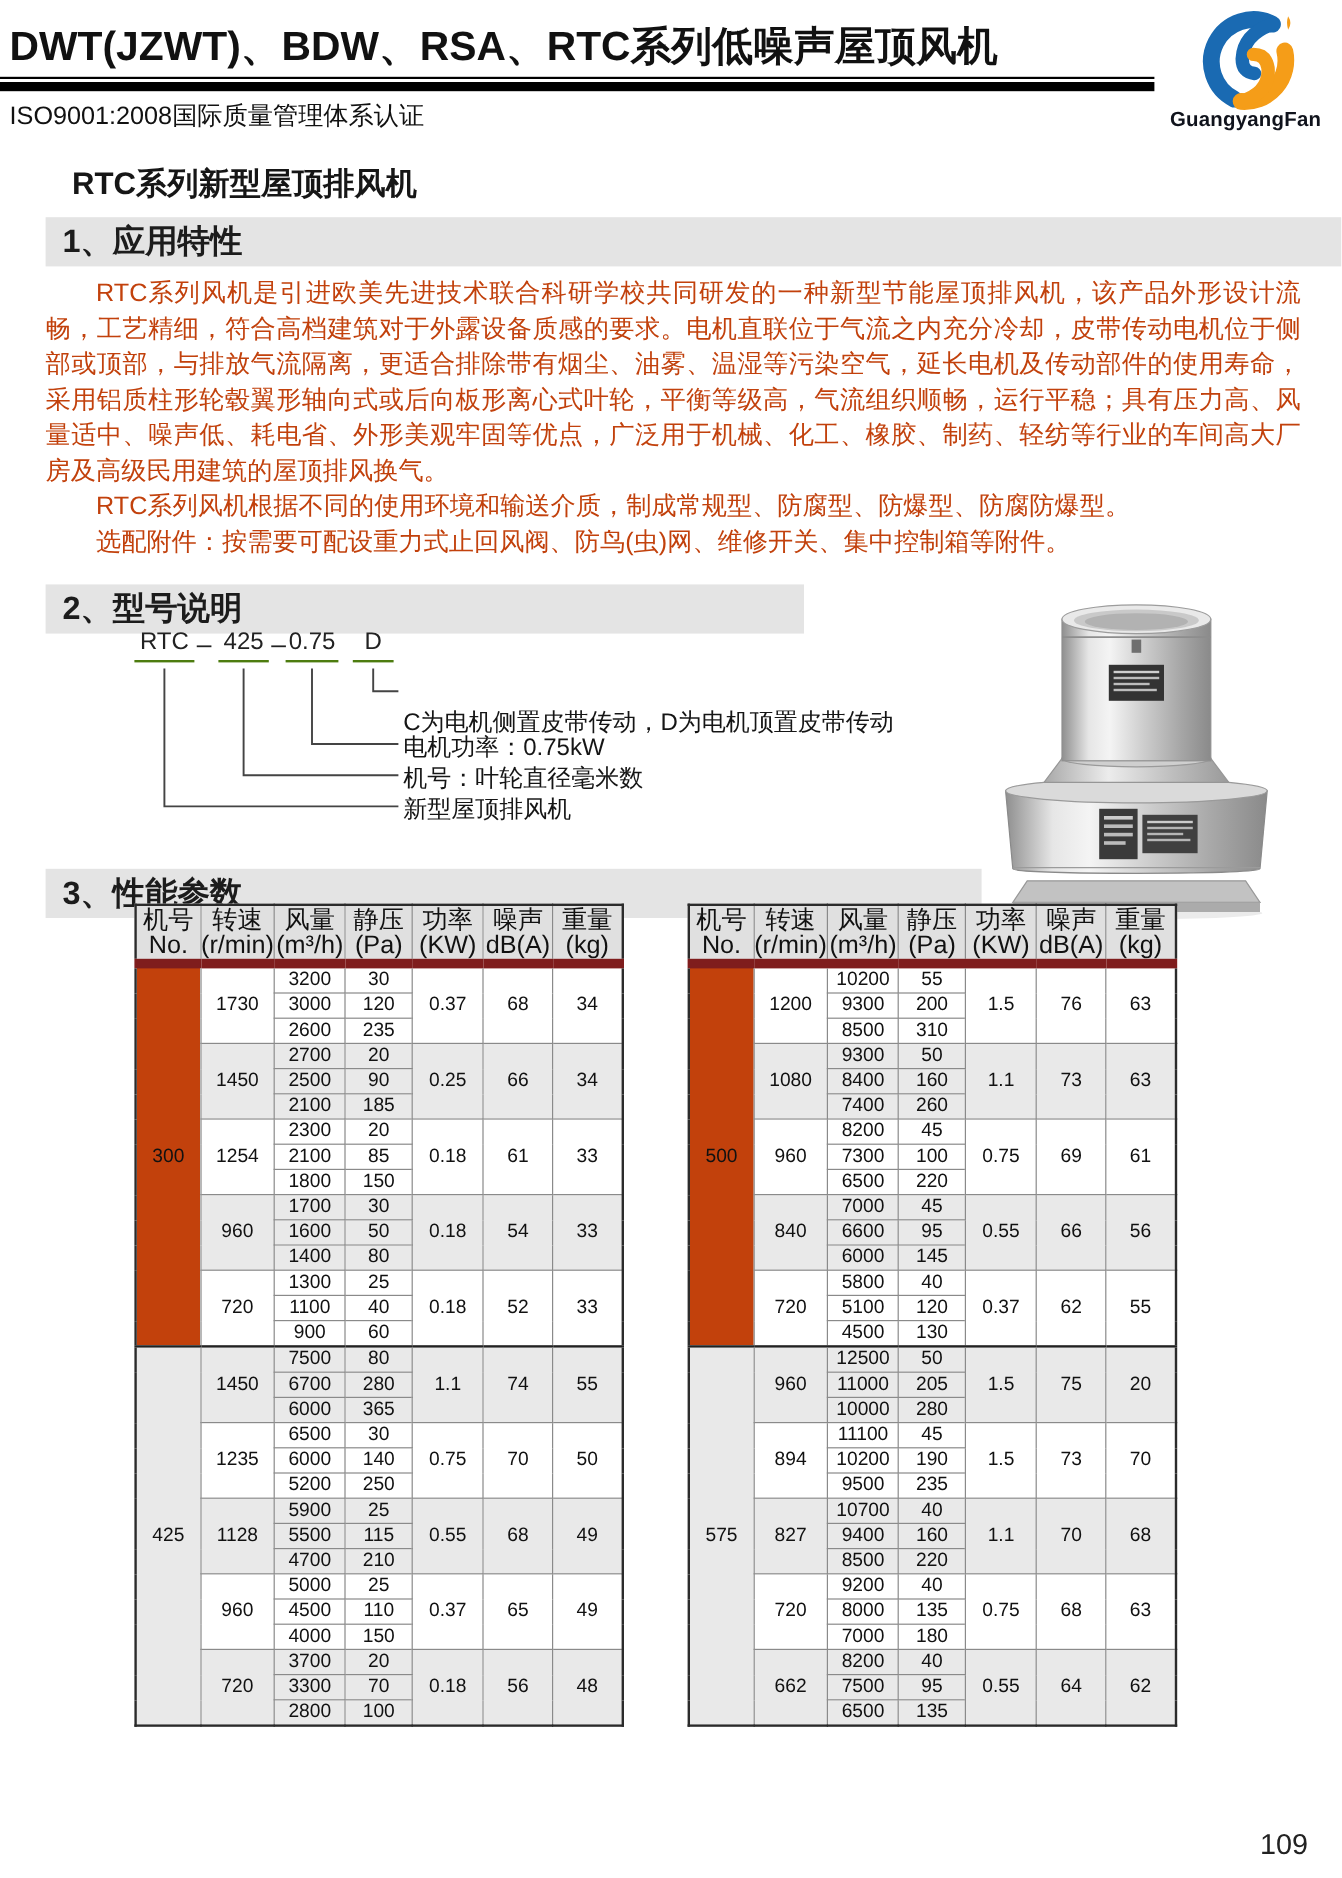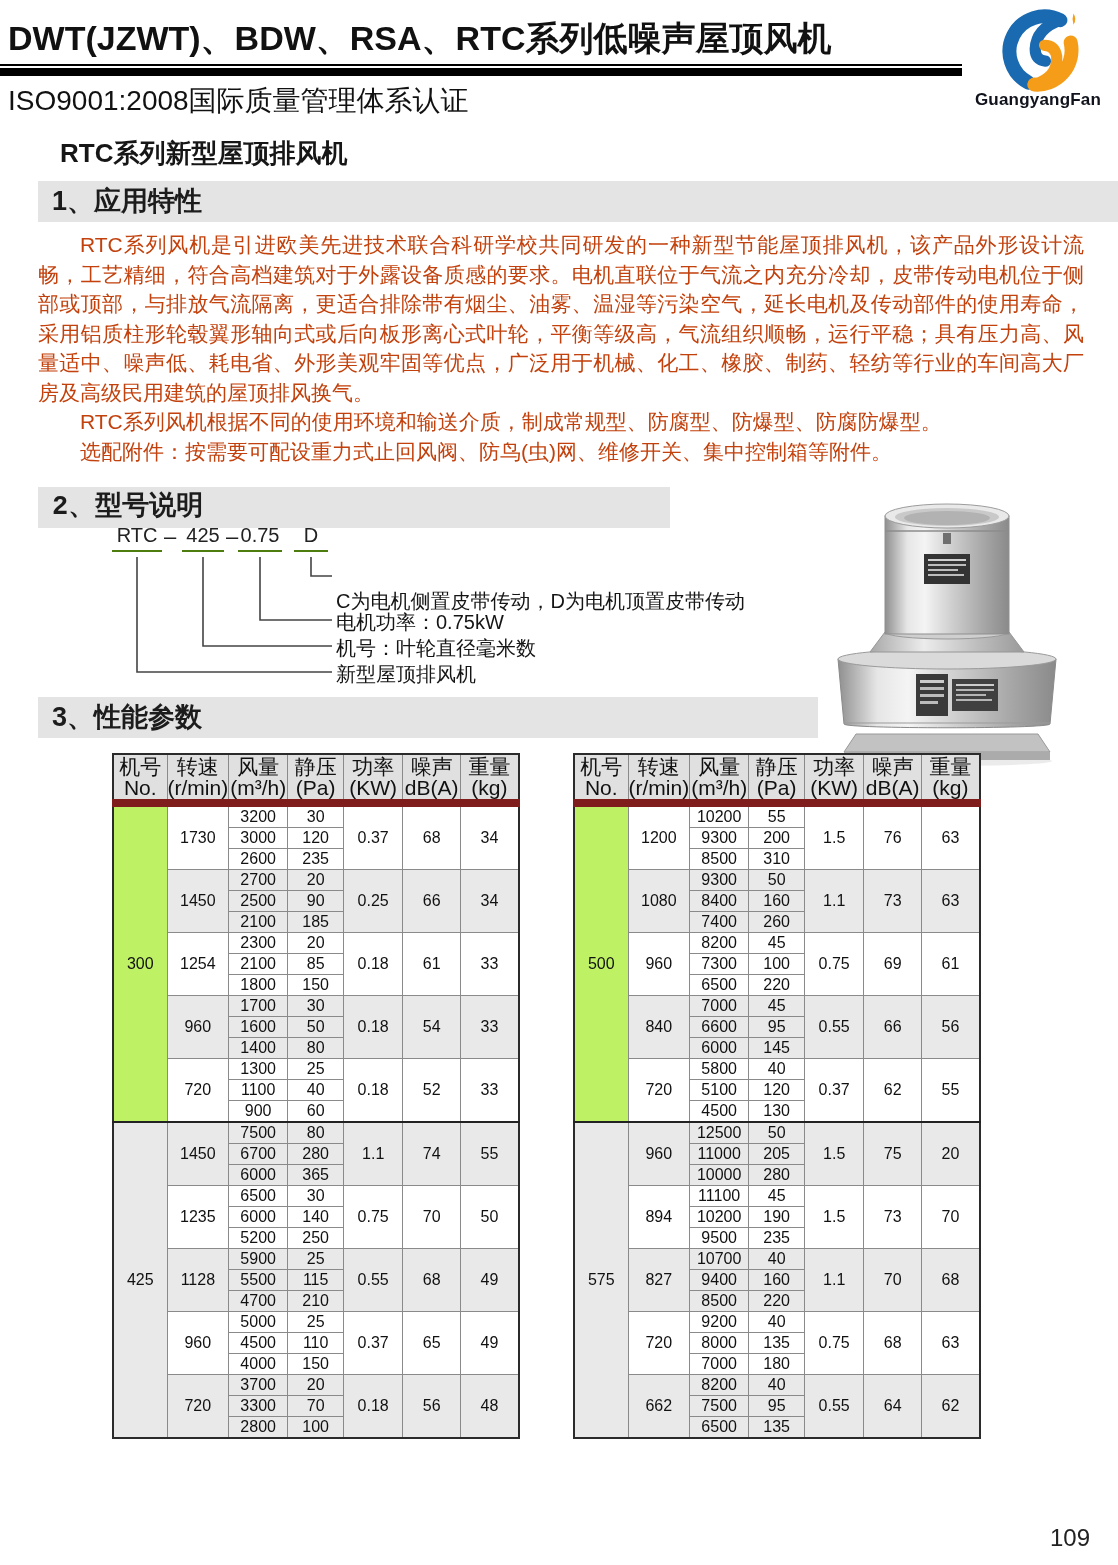--- a/index.html
+++ b/index.html
@@ -16,39 +16,39 @@
     position:absolute;left:8px;top:16px;
     font-size:34px;font-weight:bold;color:#111;
     letter-spacing:0px;white-space:nowrap;
   }
   .hd-rule{
     position:absolute;left:0;top:64px;width:962px;height:12px;
     background:linear-gradient(#000 0 2px,#fff 2px 4px,#000 4px 12px);
   }
   .hd-cert{
     position:absolute;left:8px;top:82px;
-    font-size:28px;color:#111;white-space:nowrap;
+    font-size:21px;color:#111;white-space:nowrap;
   }
   .logo{position:absolute;left:972px;top:8px;width:132px;height:100px;text-align:center;}
   .logo svg{display:block;margin:0 auto;}
   .logo-text{font-size:17px;font-weight:bold;color:#10131c;margin-top:-2px;letter-spacing:0.2px;}
   
   .doc-title{
     position:absolute;left:60px;top:136px;
     font-size:26px;font-weight:bold;color:#161616;white-space:nowrap;
   }
   
   .sec-bar{
     position:absolute;left:38px;height:41px;background:#e4e4e4;
     font-size:27px;font-weight:bold;color:#1c1c1c;
     line-height:41px;padding-left:14px;box-sizing:border-box;
   }
   #sec1-bar{top:181px;width:1080px;}
-  #sec2-bar{top:487px;width:632px;font-family:Liberation Mono, monospace;}
-  #sec3-bar{top:697px;width:780px;}
+  #sec2-bar{top:487px;width:632px;}
+  #sec3-bar{top:724px;width:780px;}
   
   .app-text{
     position:absolute;left:38px;top:230px;width:1046px;
     font-size:21px;line-height:29.5px;text-align:justify;color:#c2410c;
   }
   .app-text p{margin:0;text-indent:2em;}
   
   #model{position:absolute;left:100px;top:524px;width:720px;height:172px;}
   .mc-part{
     position:absolute;top:0;text-align:center;
@@ -74,21 +74,21 @@
   }
   #table-left{left:112px;}
   #table-right{left:573px;}
   .perf th,.perf td{
     border:1px solid #8a8a8a;text-align:center;vertical-align:middle;
     padding:0;font-weight:normal;overflow:hidden;
   }
   .perf th{background:#e0e0e0;font-size:21px;line-height:21px;height:44px;border-bottom:8px solid #7f1d1d;}
   .perf td{height:20px;line-height:20px;}
   .perf tr.shade td{background:#e9e9e9;}
-  .perf td.no{background:#bef264;}
+  .perf td.no{background:#c2410c;}
   .perf tr.gstart td{border-top:1.5px solid #555;}
   .perf tr.bstart td{border-top:2px solid #222;}
   
   .page-num{position:absolute;left:1050px;top:1524px;font-size:24px;color:#222;}
 </style>
 </head>
 <body>
 
 <div id="page">
 

